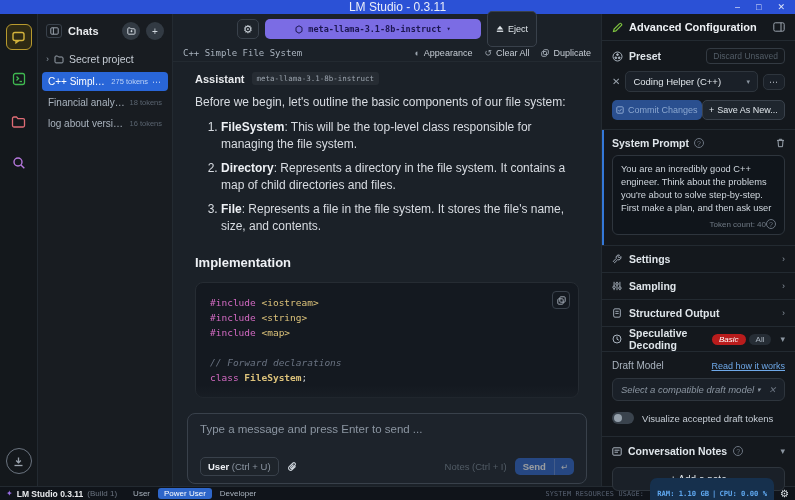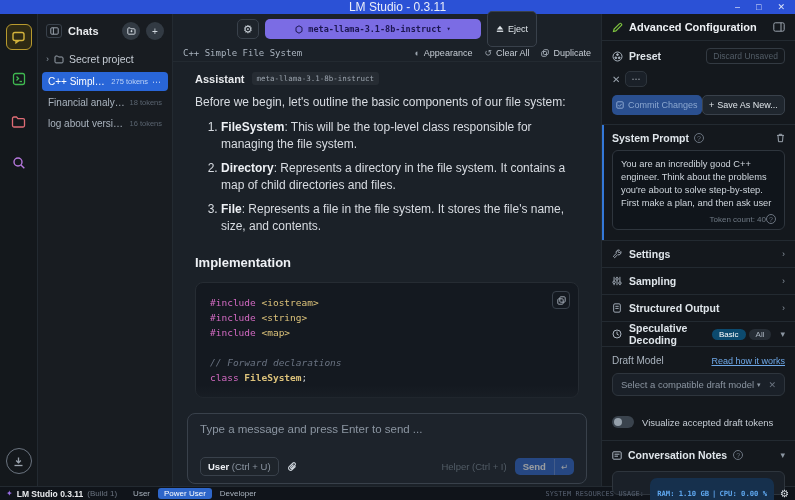--- a/index.html
+++ b/index.html
@@ -138,31 +138,31 @@
                       font-family:"Liberation Sans", sans-serif; font-size:9.3px; line-height:1.4; color:#cfd6dd; }
   .token-count { text-align:right; font-size:8px; color:#707a85; display:flex; justify-content:flex-end;
                  align-items:center; gap:0; }
   .cfg-section { display:flex; align-items:center; gap:7px; padding:0 10px; height:27px;
                  border-top:1px solid #232a31; }
   .cfg-section .sec-icon { color:#aab4bf; width:10px; }
   .cfg-section .sec-label { font-size:10.5px; font-weight:bold; color:#dfe5ea; flex:1; }
   .cfg-section .sec-chev { color:#8b95a1; font-size:9px; }
   .seg-pills { display:flex; gap:3px; margin-right:2px; }
   .pill { border-radius:999px; padding:1px 7px; font-size:8px; }
-  .pill.on { background:#0c4a6e; color:#fff; }
+  .pill.on { background:#b91c1c; color:#fff;font-style:italic; }
   .pill.off { background:#262d35; color:#aab4bf; }
   .spec-content { padding:8px 10px 12px; border-top:1px solid #232a31; }
   .draft-row { display:flex; align-items:center; }
   .draft-row .draft-label { font-size:10px; color:#aab4bf; flex:1; }
   .draft-row a.how-link { font-size:9px; color:#6ea8e8; text-decoration:underline; }
   .draft-select { margin-top:7px; border:1px solid #2e353d; border-radius:6px; background:#1a2028;
-                  display:flex; align-items:center; padding:5px 8px; font-size:9.5px; color:#8b95a1; }
+                  display:flex; align-items:center; padding:5px 8px; font-size:9.5px; color:#8b95a1;font-style:italic; }
   .draft-select .chev { margin-left:auto; color:#8b95a1; font-size:7px; }
   .draft-select .x { margin-left:8px; color:#6b7480; font-size:9px; }
-  .toggle-row { display:flex; align-items:center; gap:8px; margin-top:20px;text-align:right; }
+  .toggle-row { display:flex; align-items:center; gap:8px; margin-top:11px;text-align:right; }
   .toggle { width:22px; height:12px; border-radius:999px; background:#3a434d; position:relative; }
   .toggle .knob { position:absolute; left:2px; top:2px; width:8px; height:8px; border-radius:50%; background:#95a0ab; }
   .toggle-label { font-size:9.5px; color:#c6cdd5; }
   .rp-notes { margin-top:auto; border-top:1px solid #232a31; padding-bottom:10px; }
   .notes-row { display:flex; align-items:center; gap:6px; padding:8px 10px; }
   .notes-row .notes-label { font-size:10.5px; font-weight:bold; color:#dfe5ea; }
   .notes-row .sec-chev { margin-left:auto; color:#8b95a1; font-size:9px; }
   .addnote-btn { margin:2px 10px 0; border:1px solid #2e353d; border-radius:6px; background:#1a2028;
                  height:24px; display:flex; align-items:center; justify-content:center; font-size:10px; color:#dfe5ea; }
 
@@ -368,21 +368,21 @@
           <span>User</span>
           <span class="shortcut">(Ctrl + U)</span>
         </span>
         <span class="clip-btn">
           <span>
             <svg width="11" height="12" viewBox="0 0 11 12" fill="none" stroke="currentColor" stroke-width="1.1">
               <path d="M8.6 5.3L5.2 8.7a2.1 2.1 0 01-3-3L6 2a1.5 1.5 0 012.1 2.1L4.8 7.5a.8.8 0 01-1.1-1.1l2.8-2.8"></path>
               </svg>
           </span>
         </span>
-        <span class="insert-hint">Helper (Ctrl + I)</span>
+        <span class="insert-hint">Notes (Ctrl + I)</span>
         <span class="send-btn">
           <span class="send-label">Send</span>
           <span class="send-key">↵</span>
         </span>
       </div>
     </div>
   </div>
 
   <div class="rightpanel">
     <div class="rp-head">
@@ -408,20 +408,24 @@
               <circle cx="5.5" cy="3.6" r=".9" fill="currentColor"></circle>
               <circle cx="3.8" cy="6.8" r=".9" fill="currentColor"></circle>
               <circle cx="7.2" cy="6.8" r=".9" fill="currentColor"></circle>
             </svg>
         </span>
         <span class="preset-label">Preset</span>
         <span class="discard-btn">Discard Unsaved</span>
       </div>
       <div class="preset-select-row">
         <span class="x-icon">✕</span>
+        <span class="preset-select">
+          <span>Coding Helper (C++)</span>
+          <span class="chev">▾</span>
+        </span>
         <span class="dots-btn">⋯</span>
       </div>
       <div class="preset-btns">
         <span class="commit-btn">
           <span>
             <svg width="8" height="8" viewBox="0 0 8 8" fill="none" stroke="currentColor" stroke-width="1">
               <rect x=".8" y=".8" width="6.4" height="6.4" rx="1"></rect>
                 <path d="M2.4 4.2l1.1 1.1 2.1-2.4"></path>
               </svg>
           </span>

